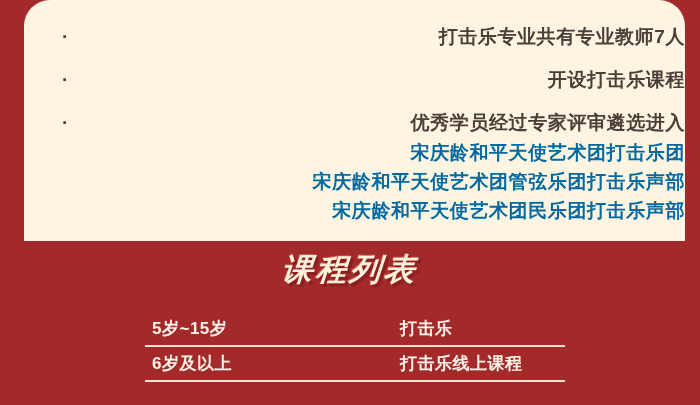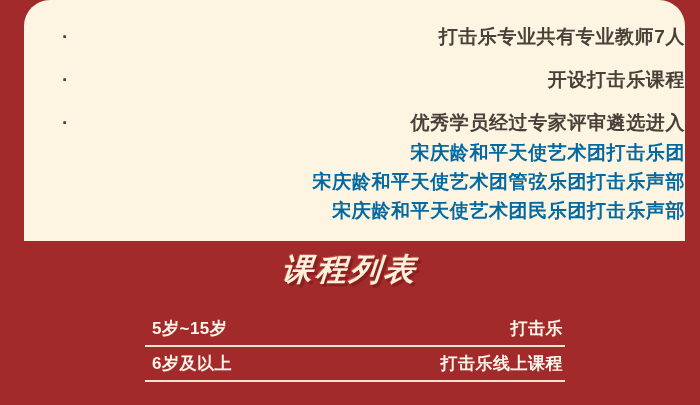--- a/index.html
+++ b/index.html
@@ -117,21 +117,21 @@
     padding-left: 7px;
     box-sizing: border-box;
     font-size: 17px;
     font-weight: 700;
     color: #fdf5ea;
     letter-spacing: 0.5px;
     white-space: nowrap;
   }
   .cell-course {
     flex: 1 1 auto;
-    text-align: right;
+    text-align: left;
     padding-right: 2px;
     font-size: 17px;
     font-weight: 700;
     color: #fdf5ea;
     letter-spacing: 0.5px;
     white-space: nowrap;
   }
 </style>
 </head>
 <body>

